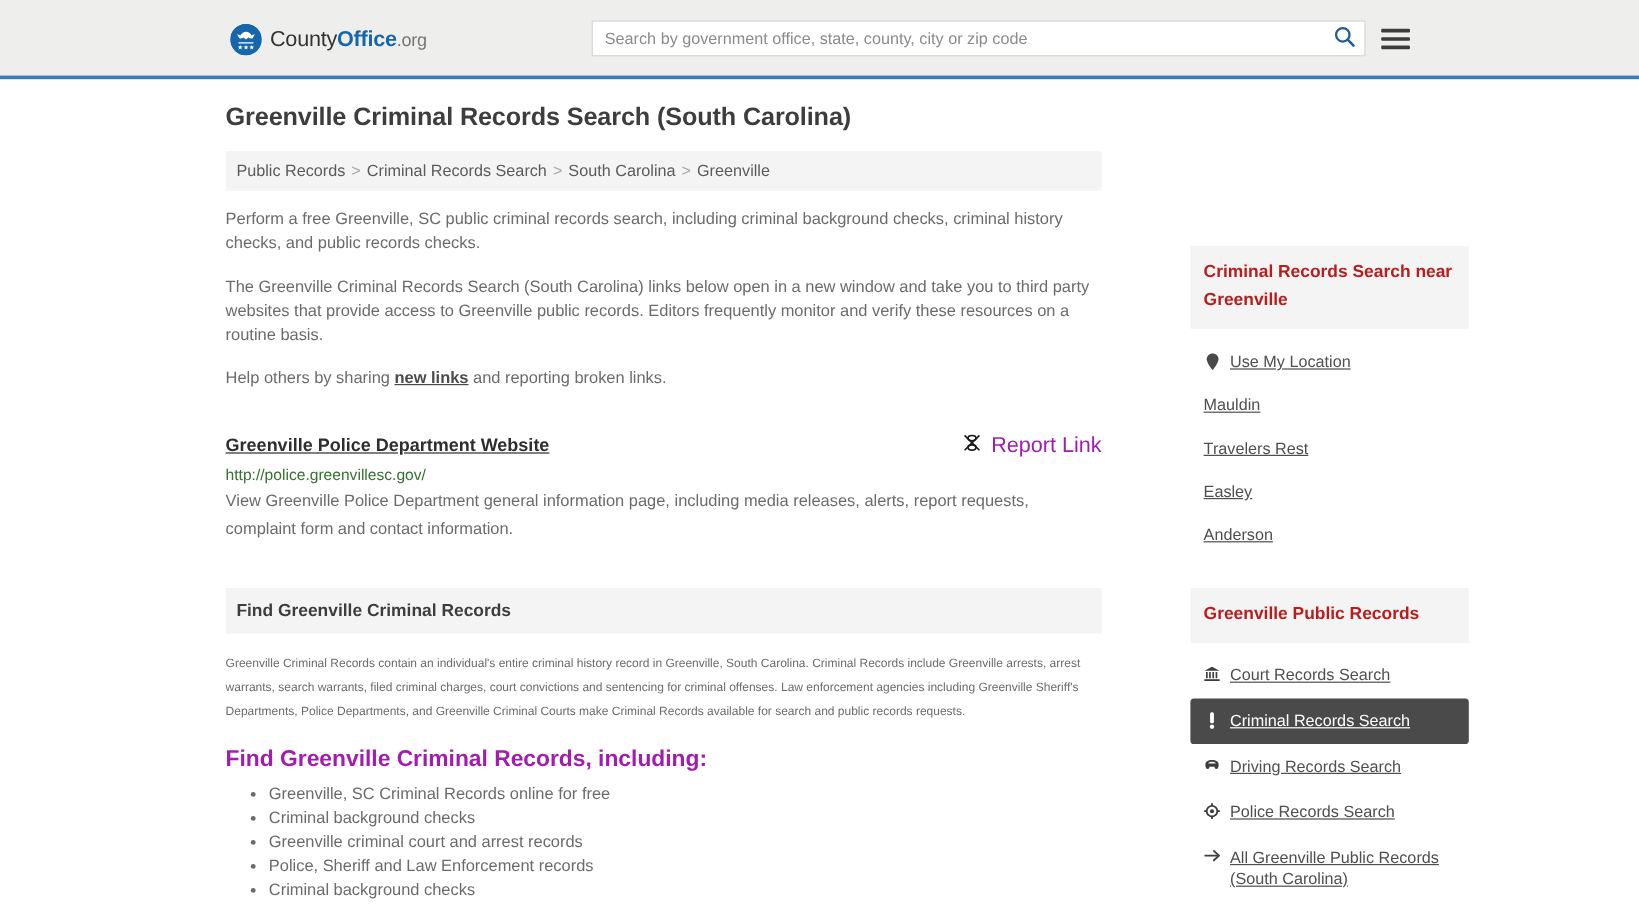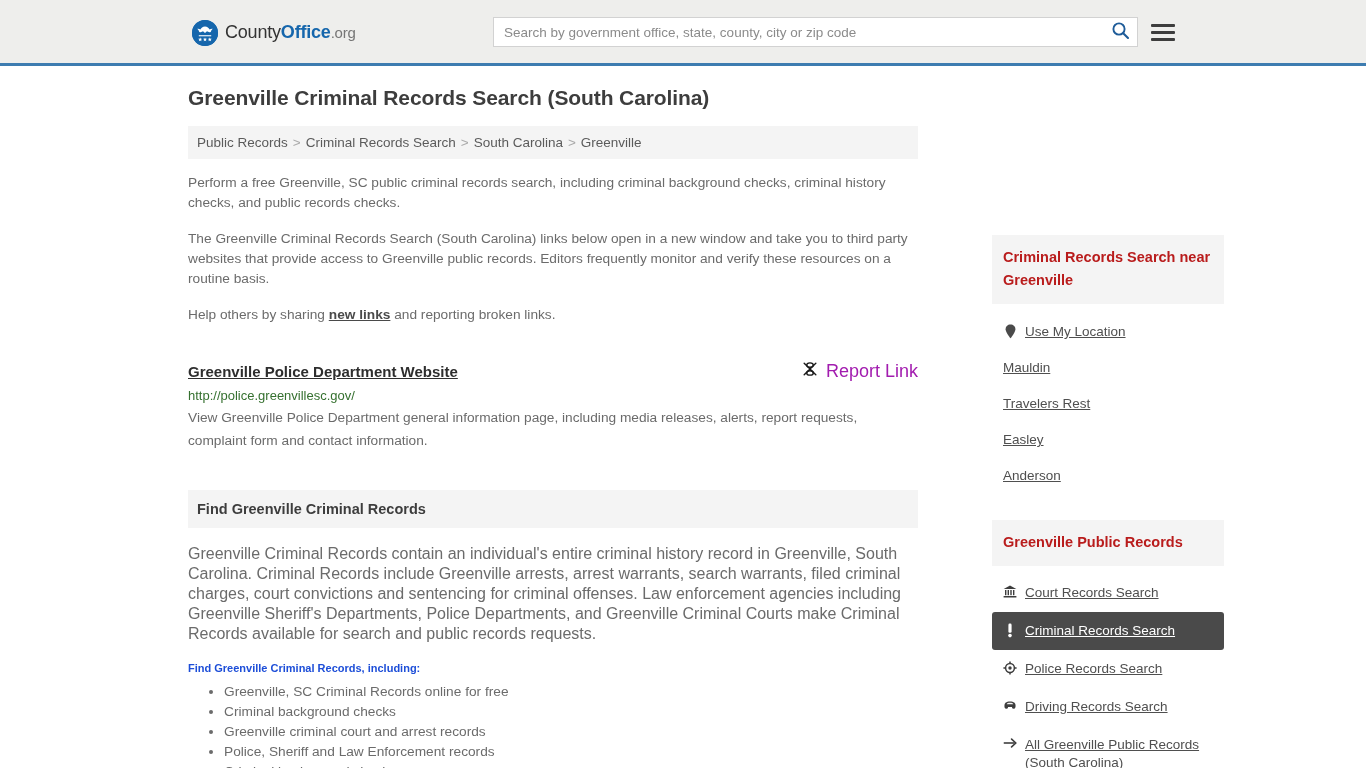--- a/index.html
+++ b/index.html
@@ -178,29 +178,29 @@
     margin-top: 38px;
     margin-bottom: 16px;
   }
   .sec-bar h2 {
     margin: 0;
     font-size: 14.5px;
     font-weight: bold;
     color: #3d3d3d;
   }
   .sec-p {
-    font-size: 16px;
+    font-size: 10px;
     line-height: 20px;
     color: #6b6b6b;
     margin: 0 0 18px 0;
   }
   .sec-sub {
-    font-size: 11px;
+    font-size: 19px;
     font-weight: bold;
-    color: #1d4ed8;
+    color: #a21caf;
     margin: 0 0 8px 0;
   }
   ul.sec-list {
     margin: 0; padding: 0 0 0 36px;
     list-style: disc;
   }
   ul.sec-list li {
     font-size: 13.7px;
     color: #6b6b6b;
     line-height: 20px;
@@ -410,50 +410,50 @@
                     <circle cx="3" cy="12.6" r="1.8" fill="#ffffff"></circle>
                   </svg>
                 </span>
                 <a href="#">Criminal Records Search</a>
               </div>
             </li>
 
             <li>
               <div class="side-row">
                 <span class="ic">
+                  <svg width="15" height="11" viewBox="0 0 15 11">
+                    <path d="M1.6 6.2 C1.6 4 3.3 2.2 7.5 2.2 C11.7 2.2 13.4 4 13.4 6.2 L13.4 8.2 L1.6 8.2 Z" fill="#3d3d3d"></path>
+                    <circle cx="3.6" cy="8.4" r="1.7" fill="#3d3d3d"></circle>
+                    <circle cx="11.4" cy="8.4" r="1.7" fill="#3d3d3d"></circle>
+                    <path d="M4 5.2 C4.4 4.2 5.6 3.7 7.5 3.7 C9.4 3.7 10.6 4.2 11 5.2 Z" fill="#f4f4f4"></path>
+                  </svg>
+                </span>
+                <a href="#">Driving Records Search</a>
+              </div>
+            </li>
+
+            <li>
+              <div class="side-row">
+                <span class="ic">
                   <svg width="14" height="14" viewBox="0 0 14 14">
                     <circle cx="7" cy="7" r="4.4" fill="none" stroke="#3d3d3d" stroke-width="1.5"></circle>
                     <circle cx="7" cy="7" r="1.7" fill="#3d3d3d"></circle>
                     <line x1="7" y1="0.4" x2="7" y2="2.6" stroke="#3d3d3d" stroke-width="1.5"></line>
                     <line x1="7" y1="11.4" x2="7" y2="13.6" stroke="#3d3d3d" stroke-width="1.5"></line>
                     <line x1="0.4" y1="7" x2="2.6" y2="7" stroke="#3d3d3d" stroke-width="1.5"></line>
                     <line x1="11.4" y1="7" x2="13.6" y2="7" stroke="#3d3d3d" stroke-width="1.5"></line>
                   </svg>
                 </span>
                 <a href="#">Police Records Search</a>
               </div>
             </li>
 
             <li>
               <div class="side-row">
                 <span class="ic">
-                  <svg width="15" height="11" viewBox="0 0 15 11">
-                    <path d="M1.6 6.2 C1.6 4 3.3 2.2 7.5 2.2 C11.7 2.2 13.4 4 13.4 6.2 L13.4 8.2 L1.6 8.2 Z" fill="#3d3d3d"></path>
-                    <circle cx="3.6" cy="8.4" r="1.7" fill="#3d3d3d"></circle>
-                    <circle cx="11.4" cy="8.4" r="1.7" fill="#3d3d3d"></circle>
-                    <path d="M4 5.2 C4.4 4.2 5.6 3.7 7.5 3.7 C9.4 3.7 10.6 4.2 11 5.2 Z" fill="#f4f4f4"></path>
-                  </svg>
-                </span>
-                <a href="#">Driving Records Search</a>
-              </div>
-            </li>
-
-            <li>
-              <div class="side-row">
-                <span class="ic">
                   <svg width="15" height="12" viewBox="0 0 15 12">
                     <line x1="0.8" y1="6" x2="12.6" y2="6" stroke="#3d3d3d" stroke-width="1.7"></line>
                     <path d="M9.2 1.8 L13.8 6 L9.2 10.2" fill="none" stroke="#3d3d3d" stroke-width="1.7" stroke-linecap="round" stroke-linejoin="round"></path>
                   </svg>
                 </span>
                 <a href="#">All Greenville Public Records (South Carolina)</a>
               </div>
             </li>
 
           </ul>

